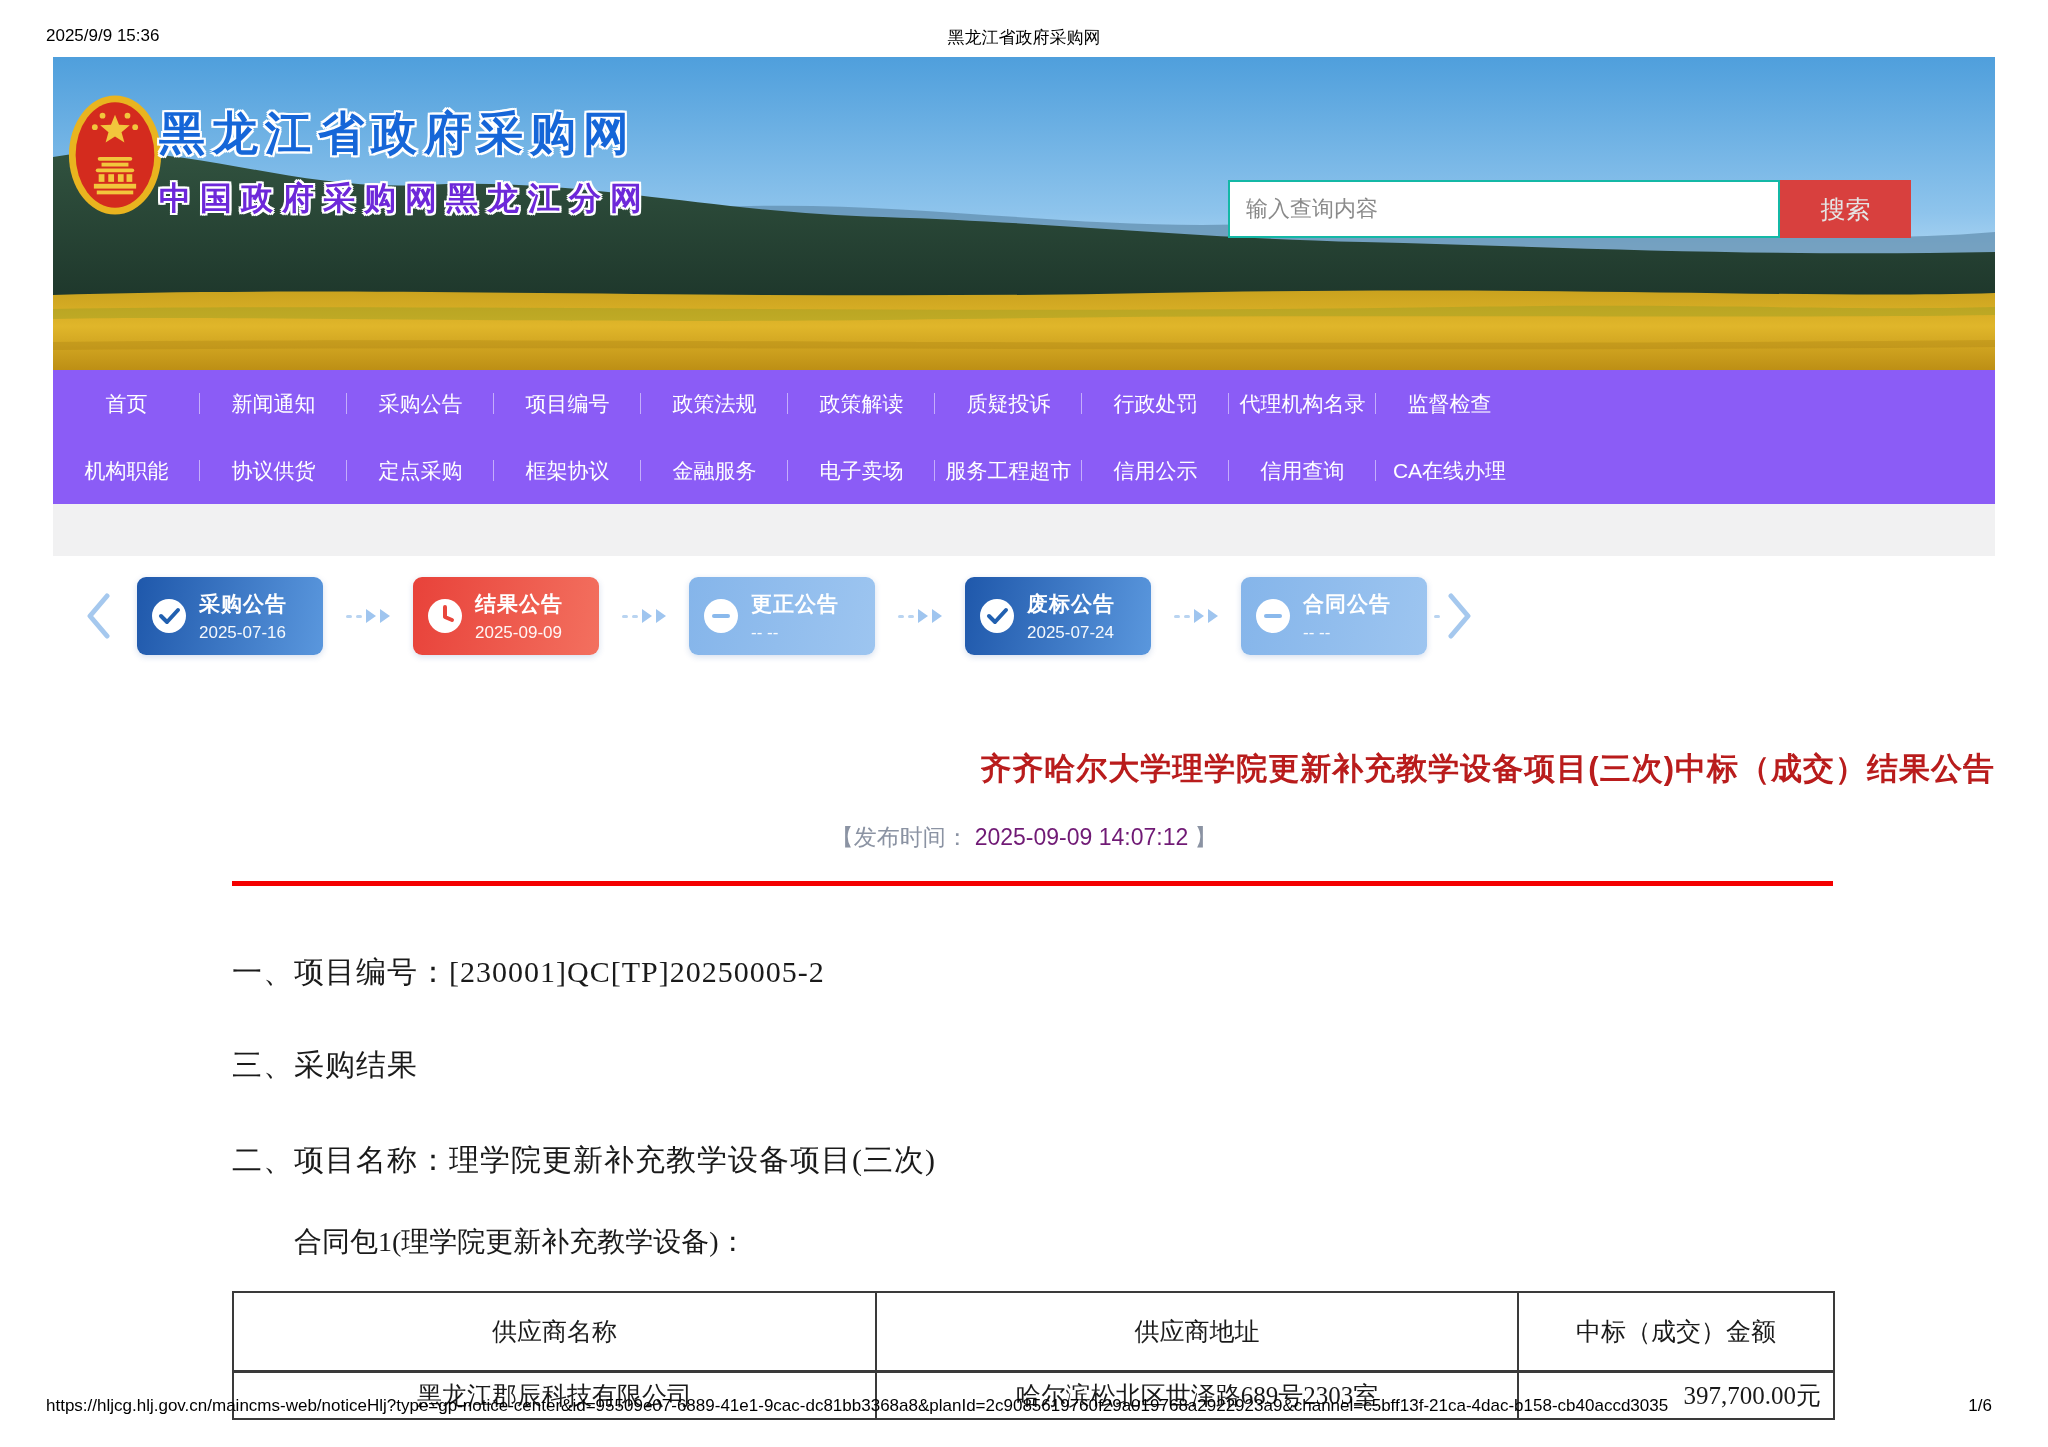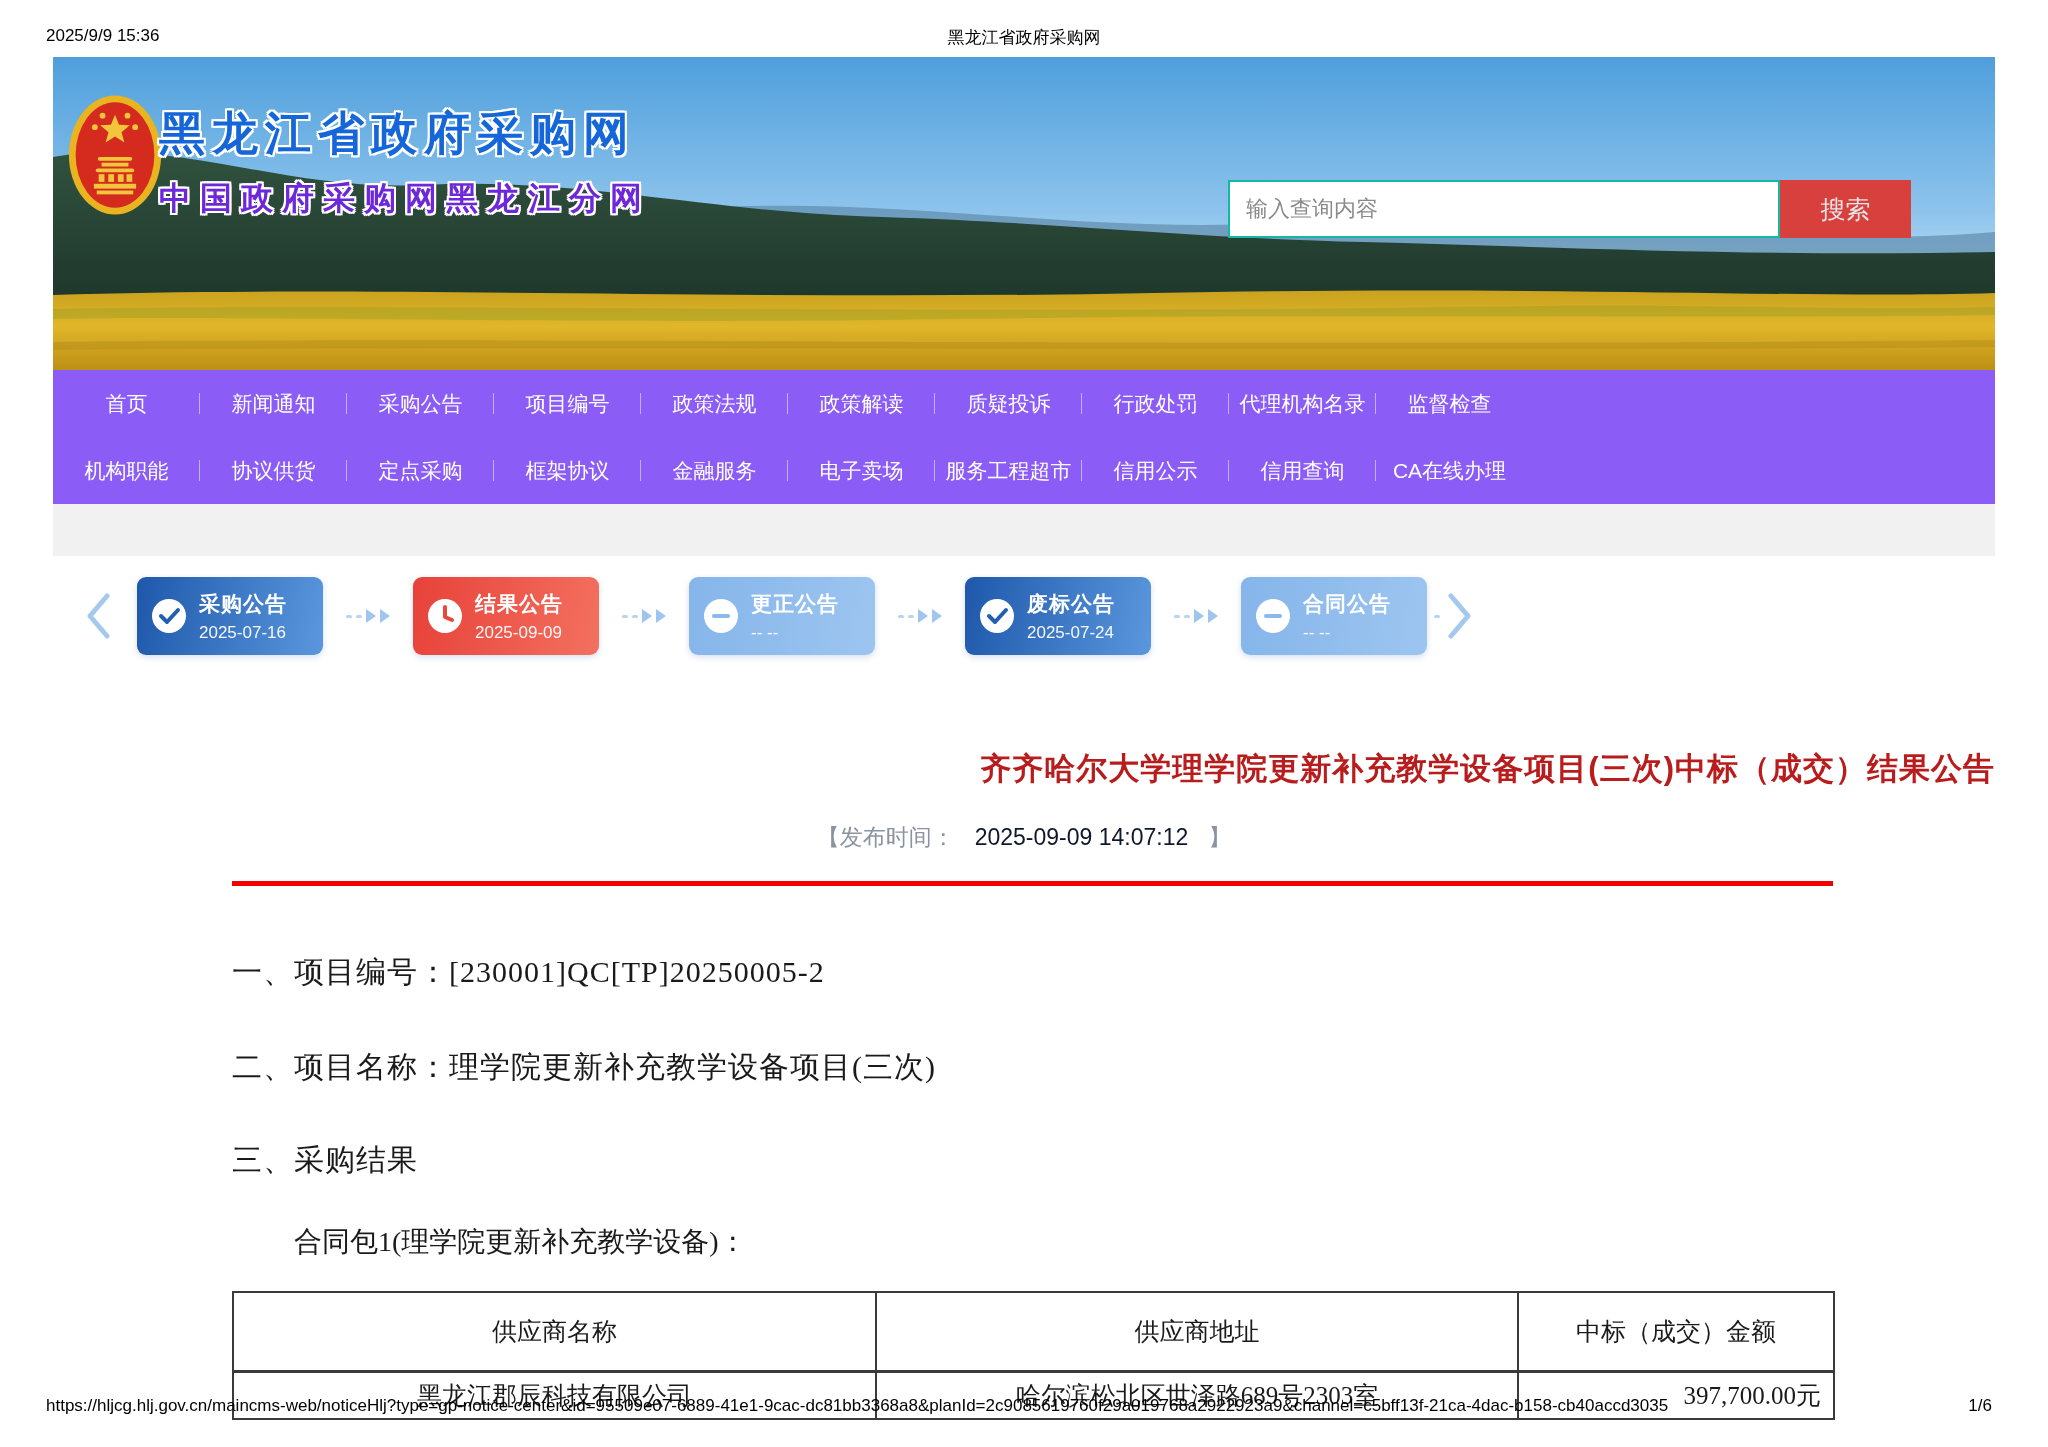--- a/index.html
+++ b/index.html
@@ -71,21 +71,21 @@
   .tl-date { font-size:17px; margin-top:5px; opacity:.95; }
   .tl-arrow { flex:none; width:90px; display:flex; align-items:center; justify-content:center; gap:4px; }
   .tl-dash { width:6px; height:3px; background:#b9d4f1; border-radius:2px; }
   .tl-tri { width:0; height:0; border-top:7px solid transparent; border-bottom:7px solid transparent; border-left:10px solid #9fc5ef; }
   .tl-gap-s { flex:none; width:26px; }
   .tl-gap-m { flex:none; width:20px; display:flex; justify-content:center; }
 
   
   .article-title { margin-top:72px; text-align:right; font-size:31px; font-weight:bold; color:#b91c1c; letter-spacing:1px; }
   .publish-line { margin-top:32px; text-align:center; font-size:23px; color:#8b93a3; }
-  .publish-line .pub-time { color:#0f172a; margin:0 20px; }
+  .publish-line .pub-time { color:#701a75; margin:0 6px; }
   .red-rule { margin:28px 0 0 179px; width:1601px; height:5px; background:#f40000; }
 
   .body-text { margin-left:179px; font-family:"Liberation Serif","DejaVu Serif", serif; color:#1a1a1a; }
   .sec-line { font-size:30px; letter-spacing:1px; }
   .sec-1 { margin-top:66px; }
   .sec-2 { margin-top:54px; }
   .sec-3 { margin-top:52px; }
   .package-line { margin-top:42px; margin-left:62px; font-size:28px; }
 
   table.result { margin-top:30px; border-collapse:collapse; width:1601px; table-layout:fixed;
@@ -299,22 +299,22 @@
     <div class="article-title">齐齐哈尔大学理学院更新补充教学设备项目(三次)中标（成交）结果公告</div>
 
     <div class="publish-line">
       <span>【发布时间：</span><span class="pub-time">2025-09-09 14:07:12</span><span>】</span>
     </div>
 
     <div class="red-rule"></div>
 
     <div class="body-text">
       <p class="sec-line sec-1">一、项目编号：[230001]QC[TP]20250005-2</p>
+      <p class="sec-line sec-3">三、采购结果</p>
       <p class="sec-line sec-2">二、项目名称：理学院更新补充教学设备项目(三次)</p>
-      <p class="sec-line sec-3">三、采购结果</p>
       <p class="package-line">合同包1(理学院更新补充教学设备)：</p>
 
       <table class="result">
         <colgroup>
             <col class="col-name">
             <col class="col-addr">
             <col class="col-amt">
           </colgroup>
         <tbody>
             <tr>

